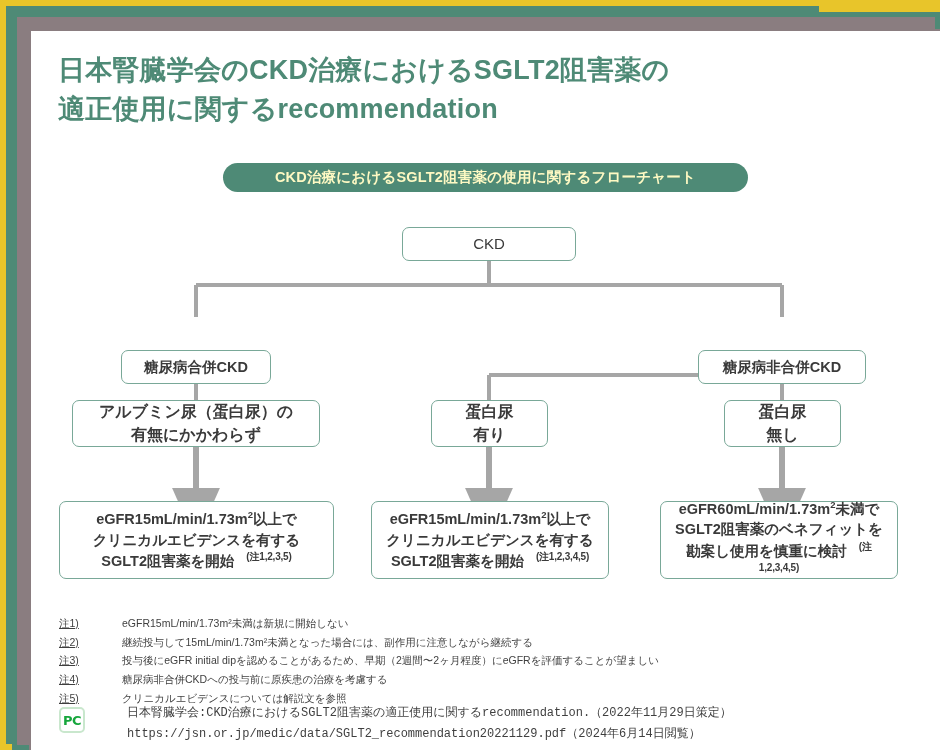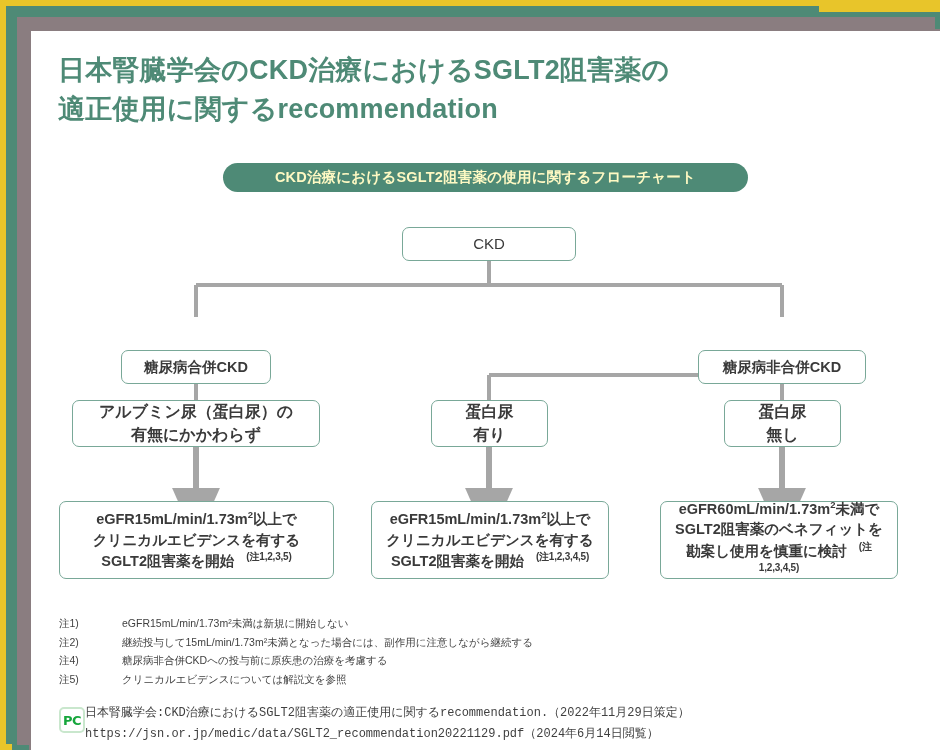--- a/index.html
+++ b/index.html
@@ -71,27 +71,27 @@
   .node .inner{padding:0 6px;}
   sup.fn{font-size:10px;font-weight:bold;vertical-align:super;letter-spacing:-0.2px;margin-left:12px;}
   sup.sq{font-size:9.5px;vertical-align:super;}
 
   
   .notes{
     position:absolute;left:28px;top:583px;width:840px;
     font-size:10.5px;color:#3f3f3f;line-height:1.78;
   }
   .note-row{display:flex;}
-  .note-label{width:27px;flex:0 0 27px;}
+  .note-label{width:27px;flex:0 0 27px;text-decoration:underline;}
   .note-text{flex:1;margin-left:36px;}
 
   
   .cite{
     position:absolute;left:28px;top:672px;width:850px;
-    display:flex;align-items:flex-start;
+    display:flex;align-items:flex-start;gap:42px;
   }
   .pc-icon{
     width:26px;height:26px;flex:0 0 26px;margin-top:4px;
     box-sizing:border-box;
     border:2px solid #c9e7cd;border-radius:5px;
     display:flex;align-items:center;justify-content:center;
     color:#16a63c;font-size:13px;font-weight:bold;
     font-family:"DejaVu Sans",sans-serif;letter-spacing:-0.5px;
     background:#ffffff;
   }
@@ -200,20 +200,24 @@
       <div class="notes">
         <div class="note-row">
           <span class="note-label">注1)</span>
           <span class="note-text">eGFR15mL/min/1.73m²未満は新規に開始しない</span>
         </div>
         <div class="note-row">
           <span class="note-label">注2)</span>
           <span class="note-text">継続投与して15mL/min/1.73m²未満となった場合には、副作用に注意しながら継続する</span>
         </div>
         <div class="note-row">
+          <span class="note-label">注3)</span>
+          <span class="note-text">投与後にeGFR initial dipを認めることがあるため、早期（2週間〜2ヶ月程度）にeGFRを評価することが望ましい</span>
+        </div>
+        <div class="note-row">
           <span class="note-label">注4)</span>
           <span class="note-text">糖尿病非合併CKDへの投与前に原疾患の治療を考慮する</span>
         </div>
         <div class="note-row">
           <span class="note-label">注5)</span>
           <span class="note-text">クリニカルエビデンスについては解説文を参照</span>
         </div>
       </div>
 
       <div class="cite">

